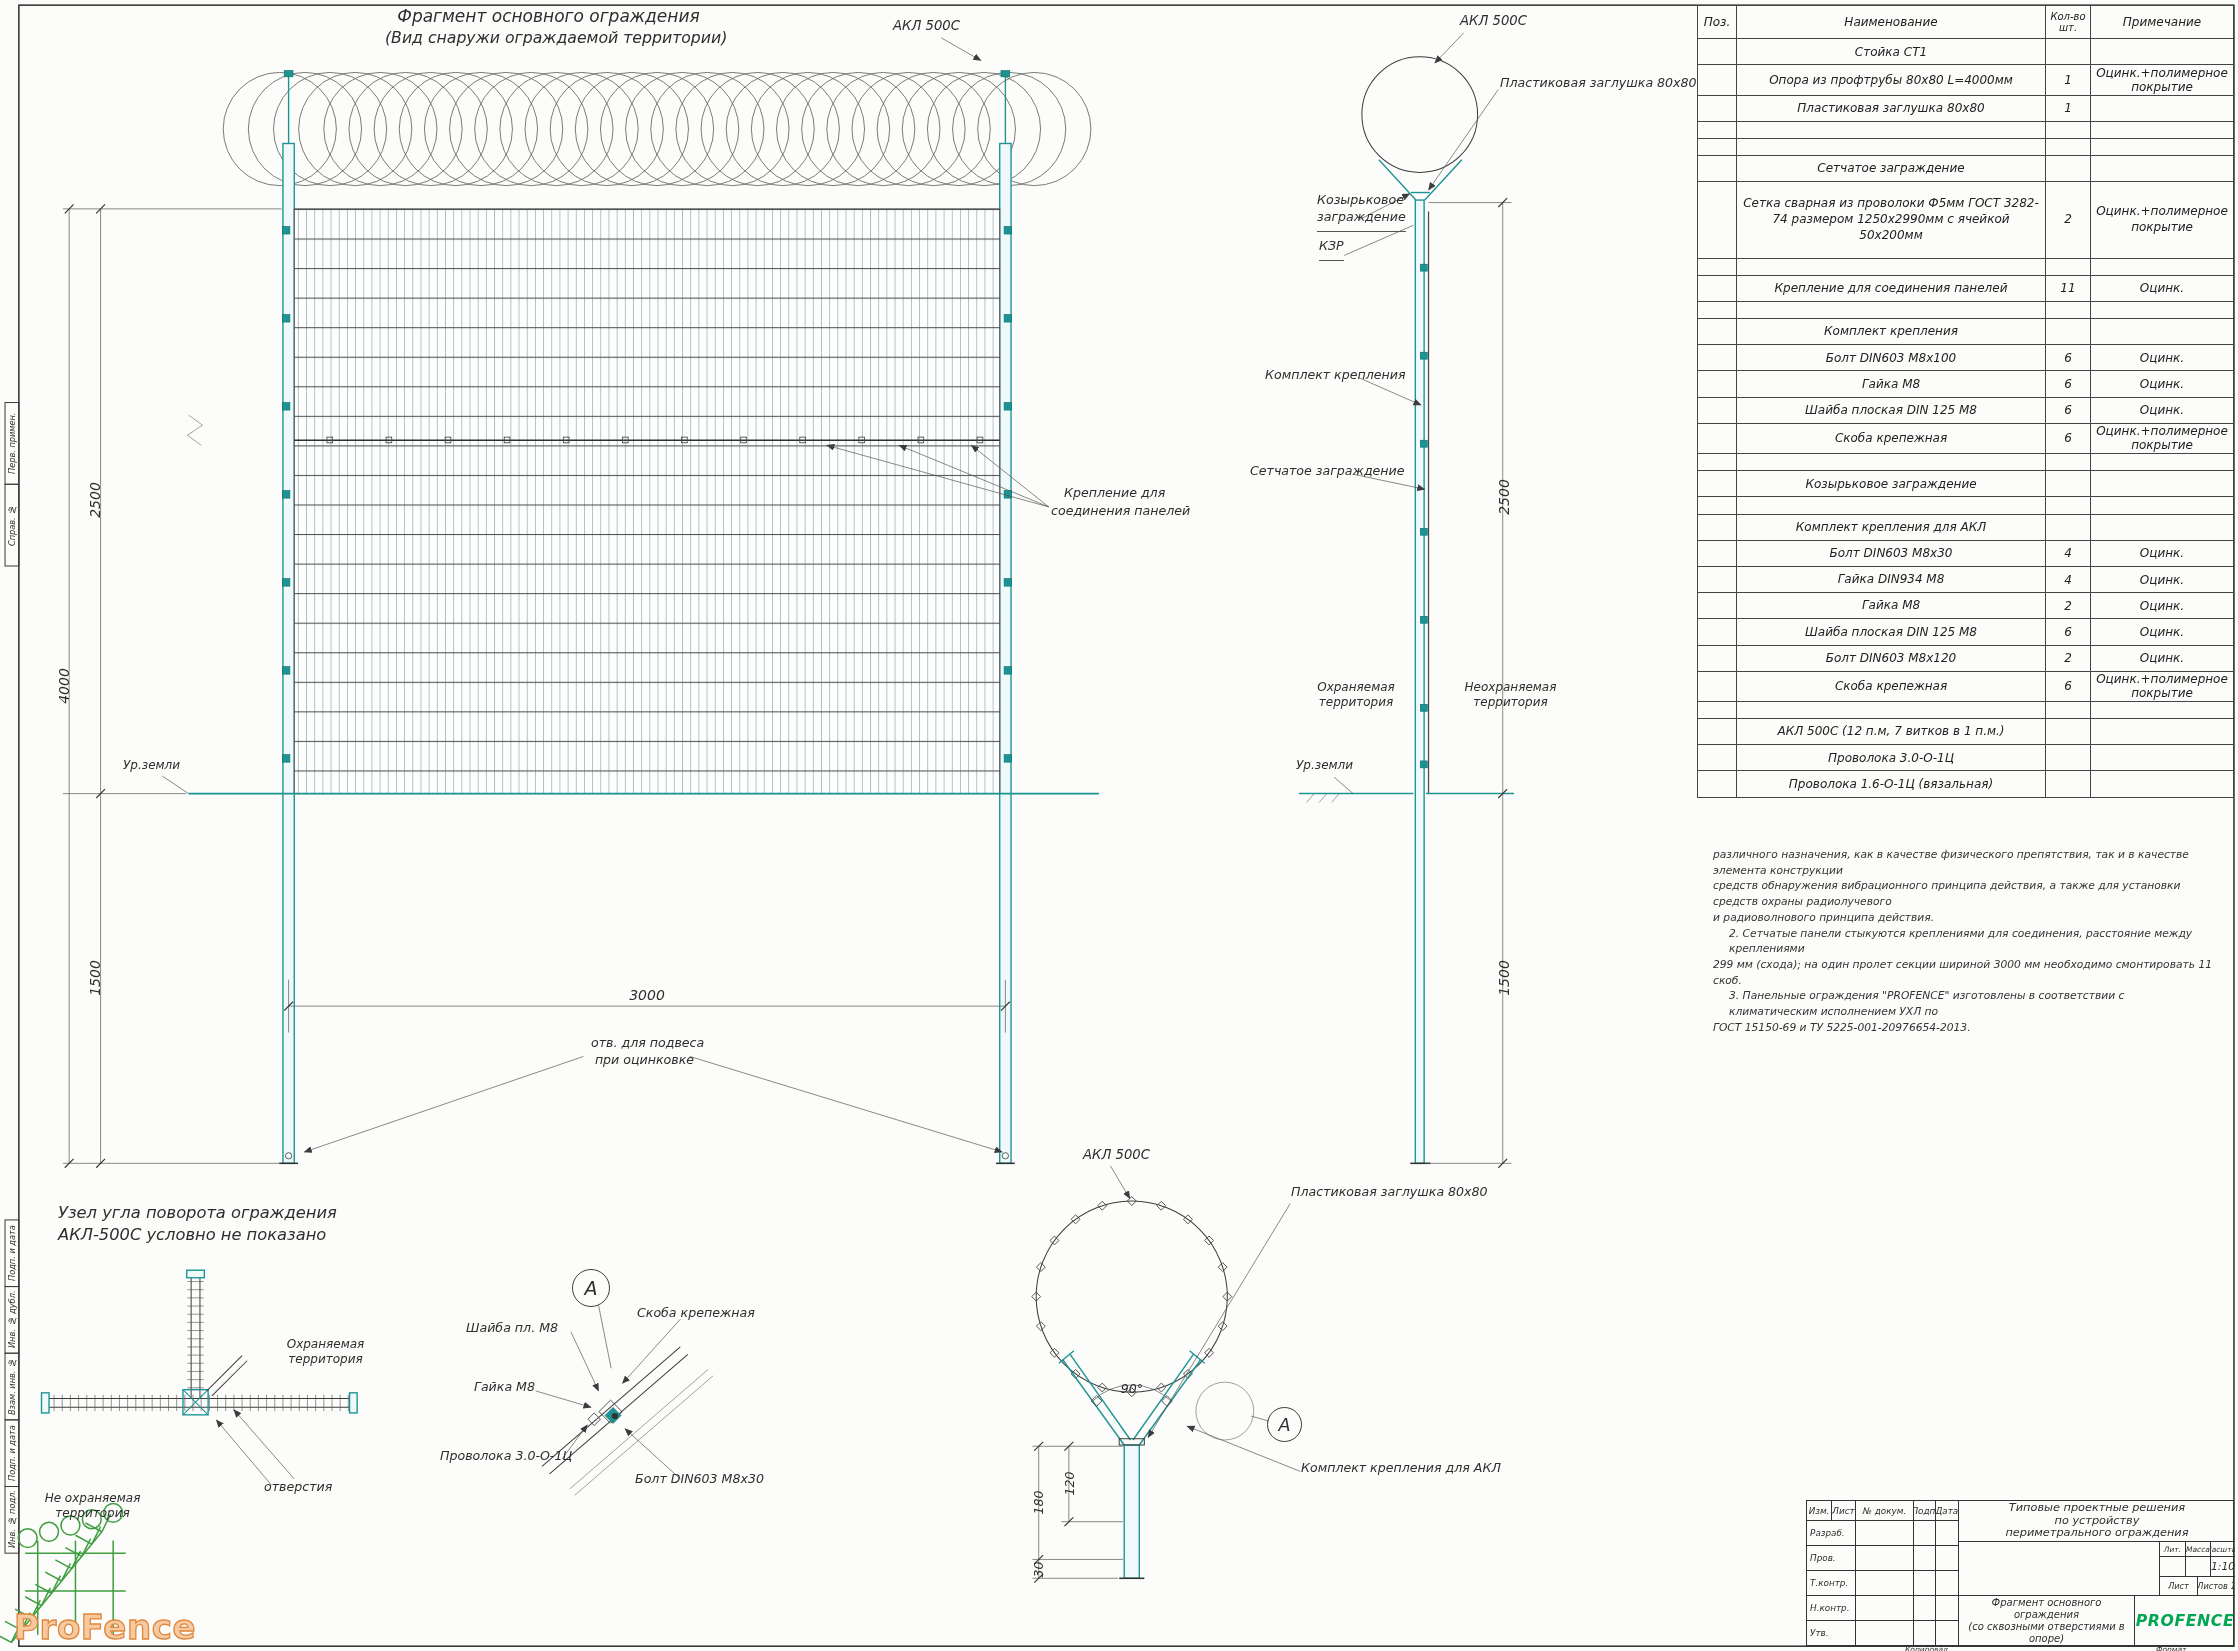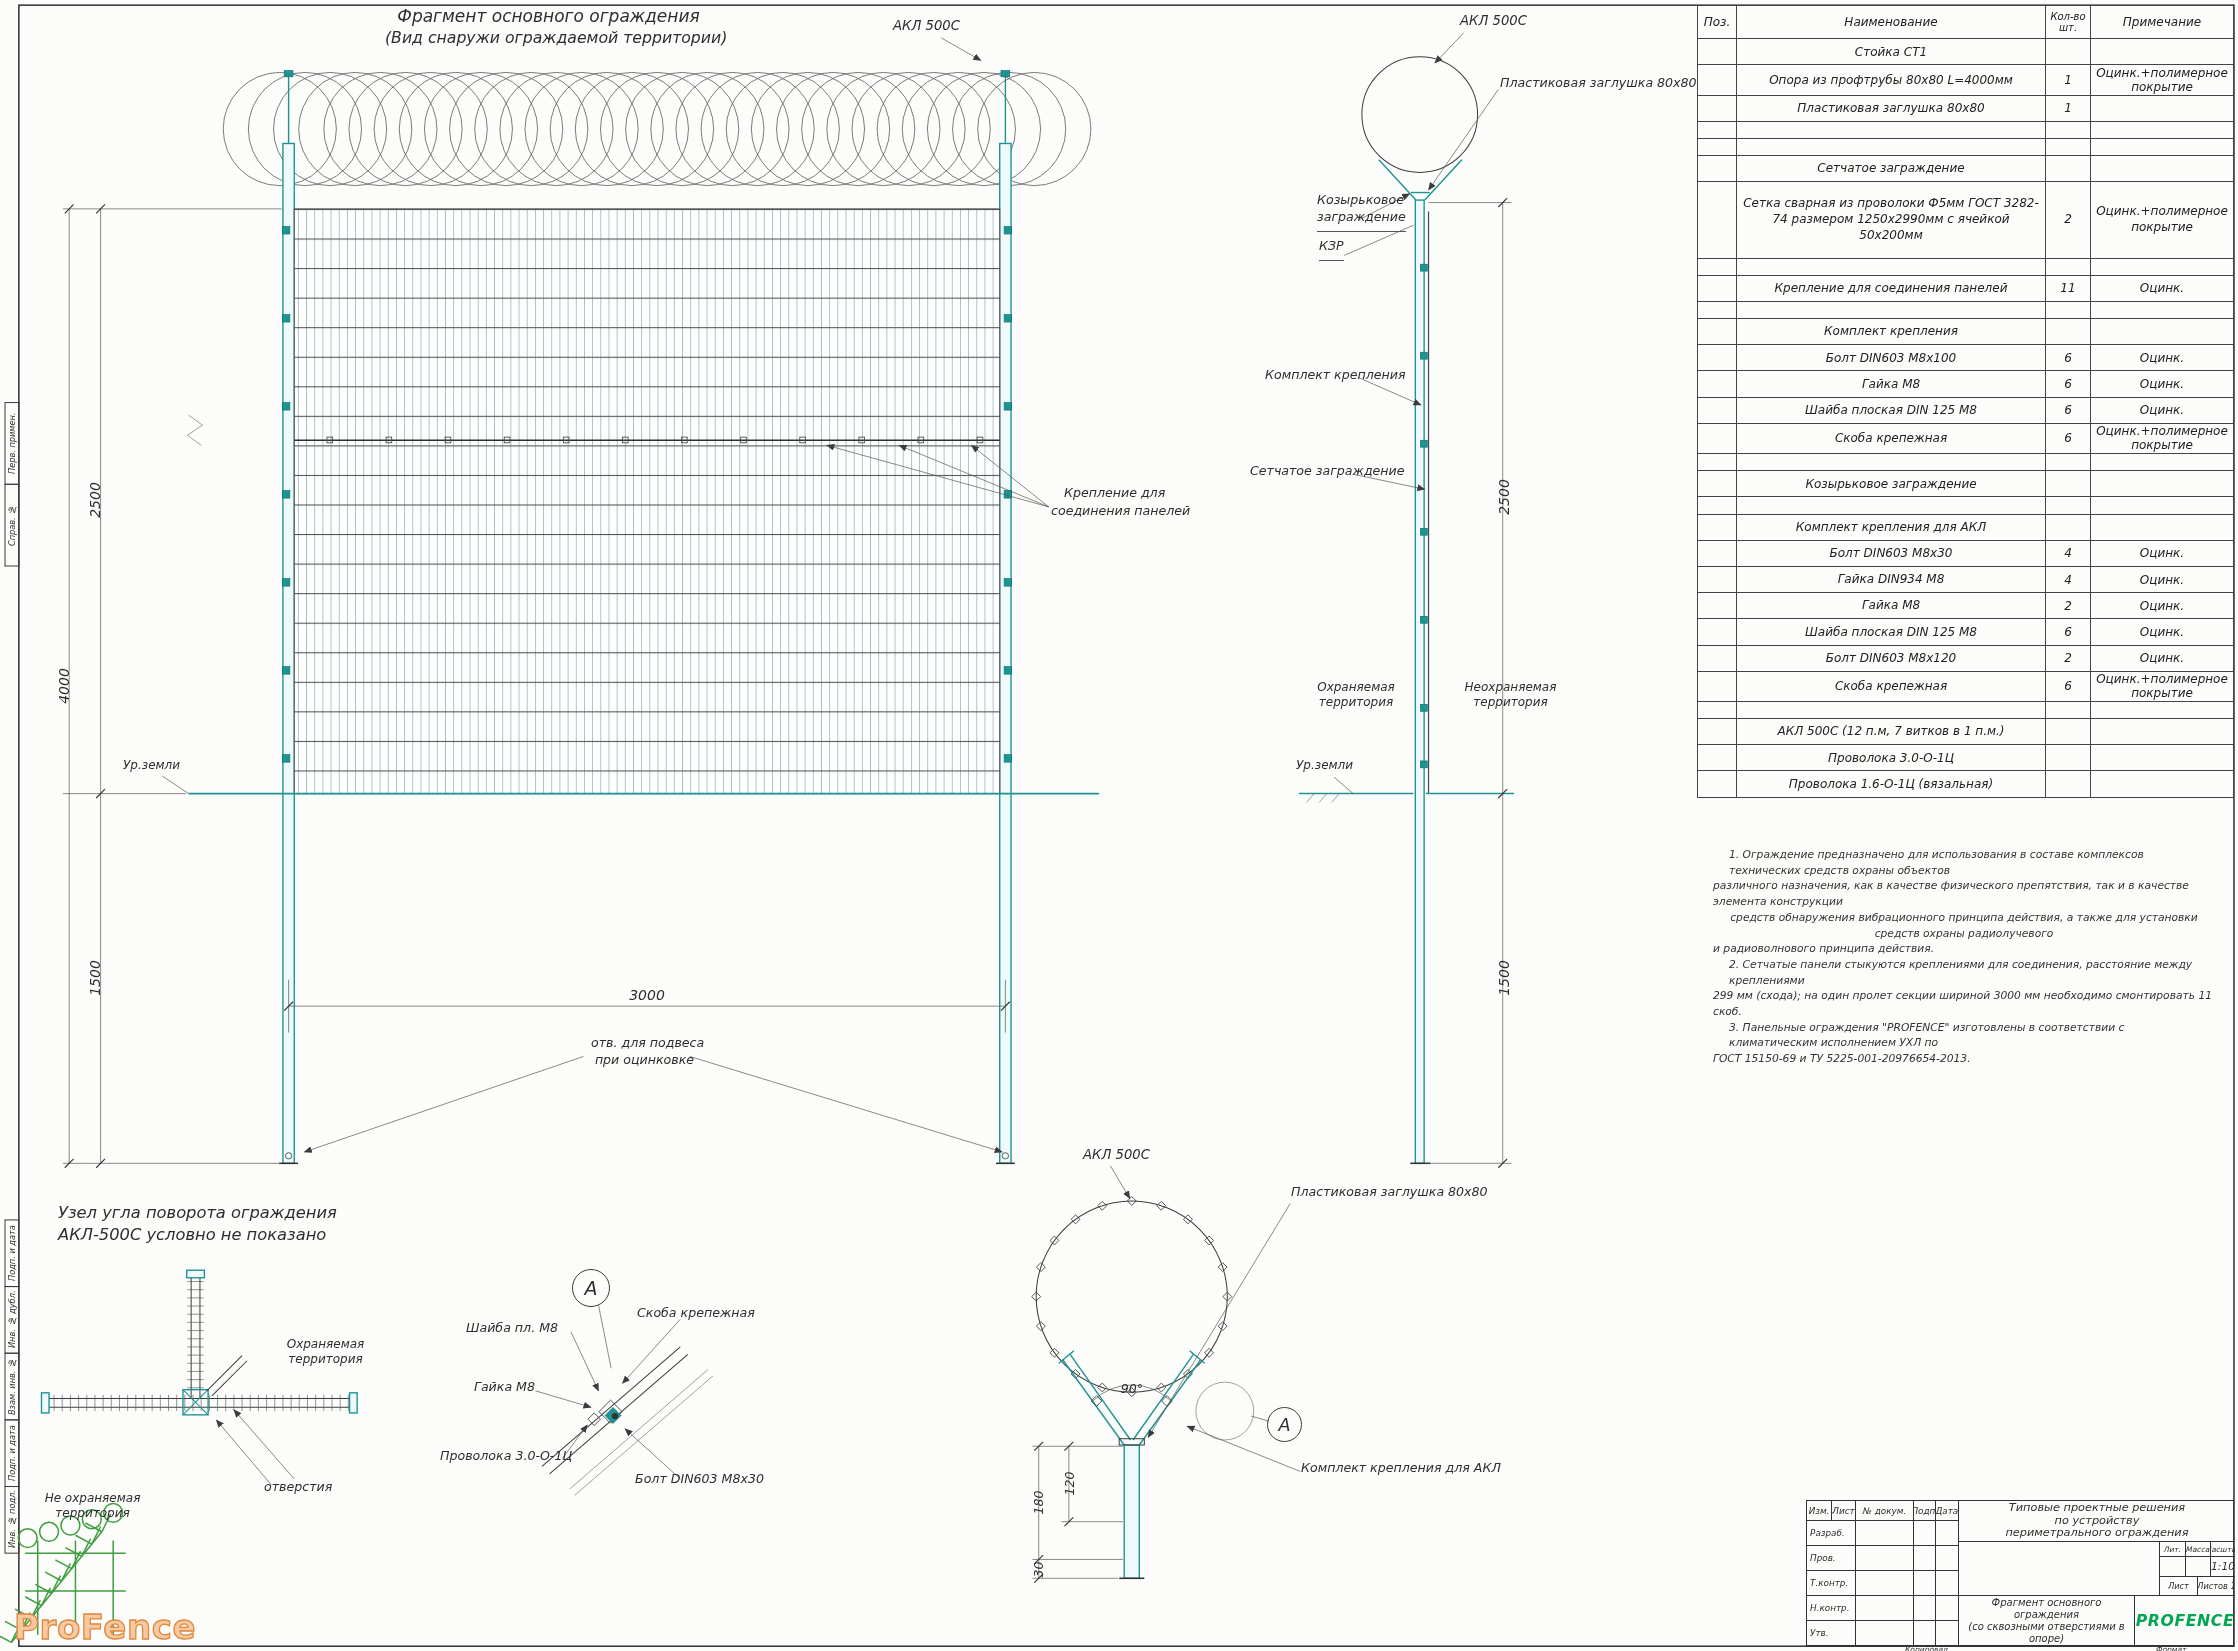--- a/index.html
+++ b/index.html
@@ -638,23 +638,22 @@
         <tr class="item">
           <td></td>
           <td class="name">Проволока 1.6-О-1Ц (вязальная)</td>
           <td></td>
           <td></td>
         </tr>
       </tbody>
 </table>
 
 <div class="notes">
-      <div style="padding-left: 35px;">1. Ограждение предназначено для использования в составе комплексов технических средств охраны объектов</div>
       <div style="padding-left: 19px;">различного назначения, как в качестве физического препятствия,    так и в качестве элемента конструкции</div>
-      <div style="padding-left: 19px; text-align: center;">средств обнаружения вибрационного принципа    действия, а также для установки средств охраны радиолучевого</div>
+      <div style="padding-left: 19px;">средств обнаружения вибрационного принципа    действия, а также для установки средств охраны радиолучевого</div>
       <div style="padding-left: 19px;">и радиоволнового принципа действия.</div>
       <div style="padding-left: 35px;">2. Сетчатые панели стыкуются креплениями для соединения, расстояние между креплениями</div>
       <div style="padding-left: 19px;">299 мм (схода); на один пролет секции шириной 3000 мм необходимо смонтировать 11 скоб.</div>
       <div style="padding-left: 35px;">3. Панельные ограждения "PROFENCE" изготовлены в соответствии с климатическим исполнением УХЛ по</div>
       <div style="padding-left: 19px;">ГОСТ 15150-69 и ТУ 5225-001-20976654-2013.</div>
     </div>
 
 <div class="tb">
   <div class="cell first toprow" style="left:0;top:0;width:24px;height:19px">Изм.</div>
   <div class="cell toprow" style="left:24px;top:0;width:24px;height:19px">Лист</div>

